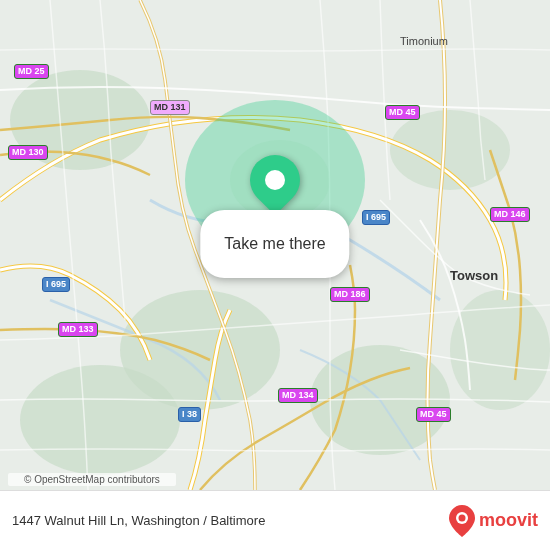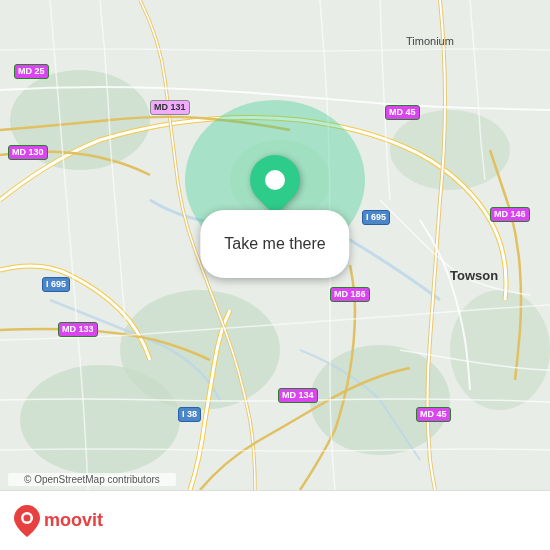--- a/index.html
+++ b/index.html
@@ -232,27 +232,28 @@
   <div class="road-badge shield" style="left:362px; top:210px;">I 695</div>
   <div class="road-badge green-shield" style="left:385px; top:105px;">MD 45</div>
   <div class="road-badge green-shield" style="left:330px; top:287px;">MD 186</div>
   <div class="road-badge shield" style="left:42px; top:277px;">I 695</div>
   <div class="road-badge green-shield" style="left:58px; top:322px;">MD 133</div>
   <div class="road-badge green-shield" style="left:278px; top:388px;">MD 134</div>
   <div class="road-badge green-shield" style="left:490px; top:207px;">MD 146</div>
   <div class="road-badge shield" style="left:178px; top:407px;">I 38</div>
   <div class="road-badge green-shield" style="left:416px; top:407px;">MD 45</div>
 
-  <div style="position:absolute; top:35px; left:400px; font-size:11px; color:#444; font-weight:500; z-index:5;margin-left:6px;">Timonium</div>
+  <div style="position:absolute; top:35px; left:400px; font-size:11px; color:#444; font-weight:500; z-index:5;">Timonium</div>
   <div style="position:absolute; top:268px; left:450px; font-size:13px; color:#333; font-weight:600; z-index:5;">Towson</div>
 
   <div class="osm-attribution">© OpenStreetMap contributors</div>
 </div>
 
 <div id="bottom-bar">
+  <div class="address-text">1447 Walnut Hill Ln, Washington / Baltimore</div>
   <div class="moovit-logo">
 
     <svg width="30" height="36" viewBox="0 0 30 36">
       <path d="M15 2 C8 2 2 8 2 15 C2 24 15 34 15 34 C15 34 28 24 28 15 C28 8 22 2 15 2Z" fill="#e84040"></path>
       <circle cx="15" cy="15" r="6" fill="white"></circle>
       <circle cx="15" cy="15" r="3.5" fill="#e84040"></circle>
     </svg>
     <span style="font-size:18px; font-weight:bold; color:#e84040;">moovit</span>
   </div>
 </div>

